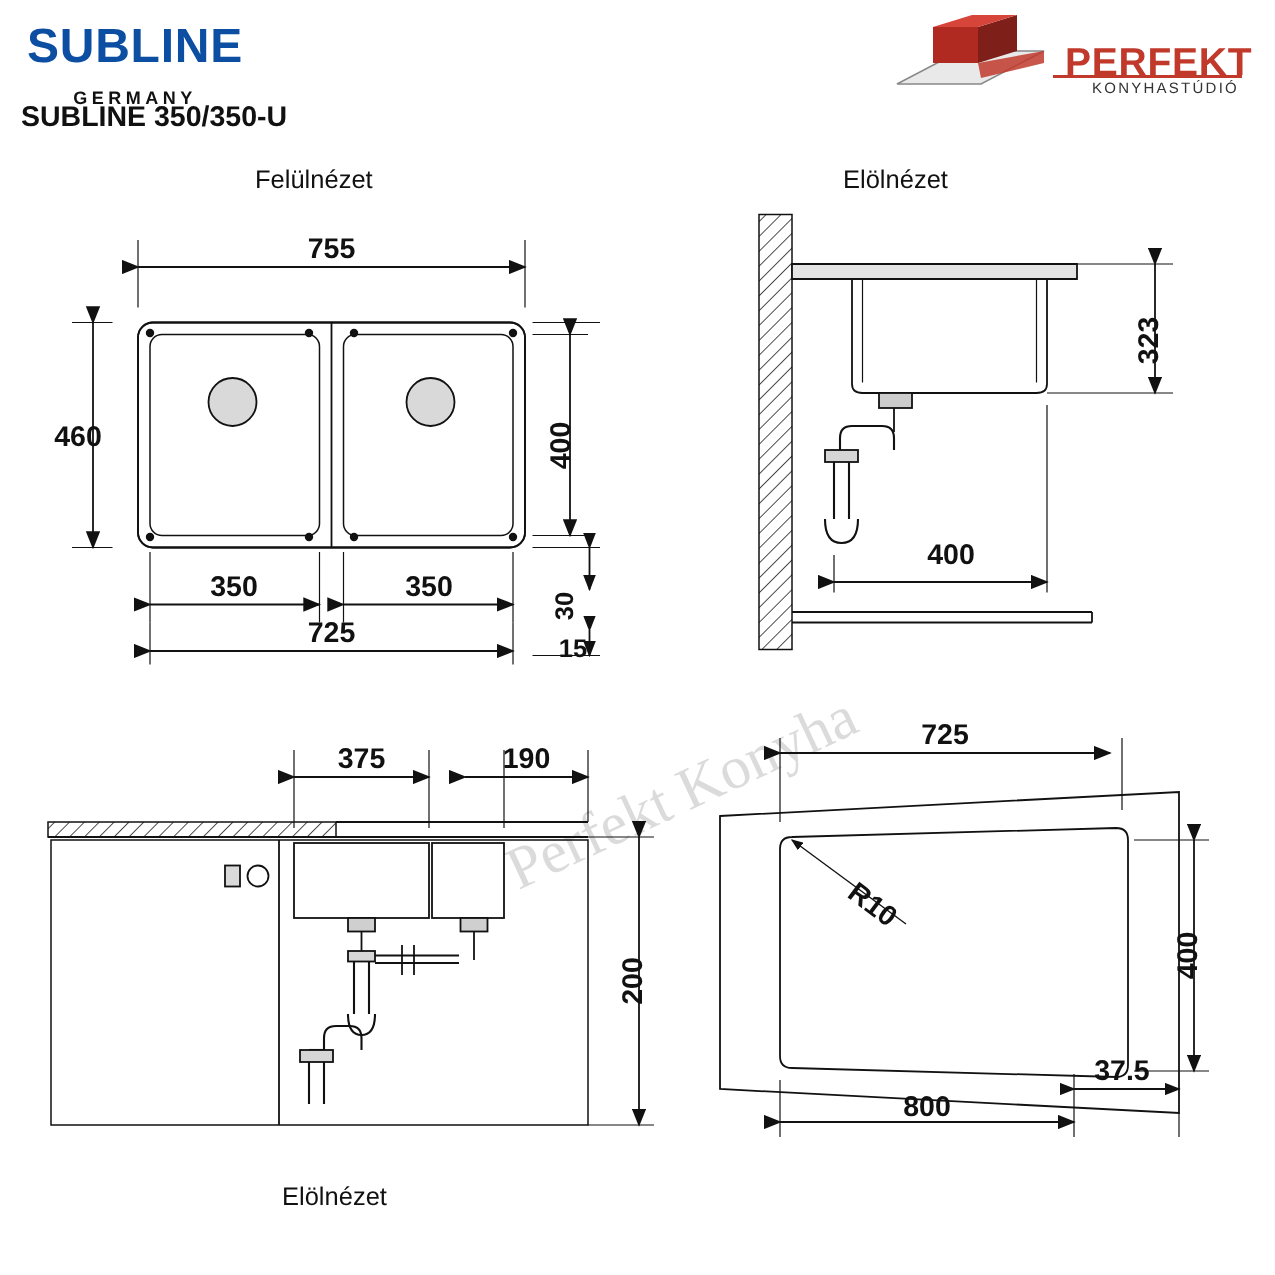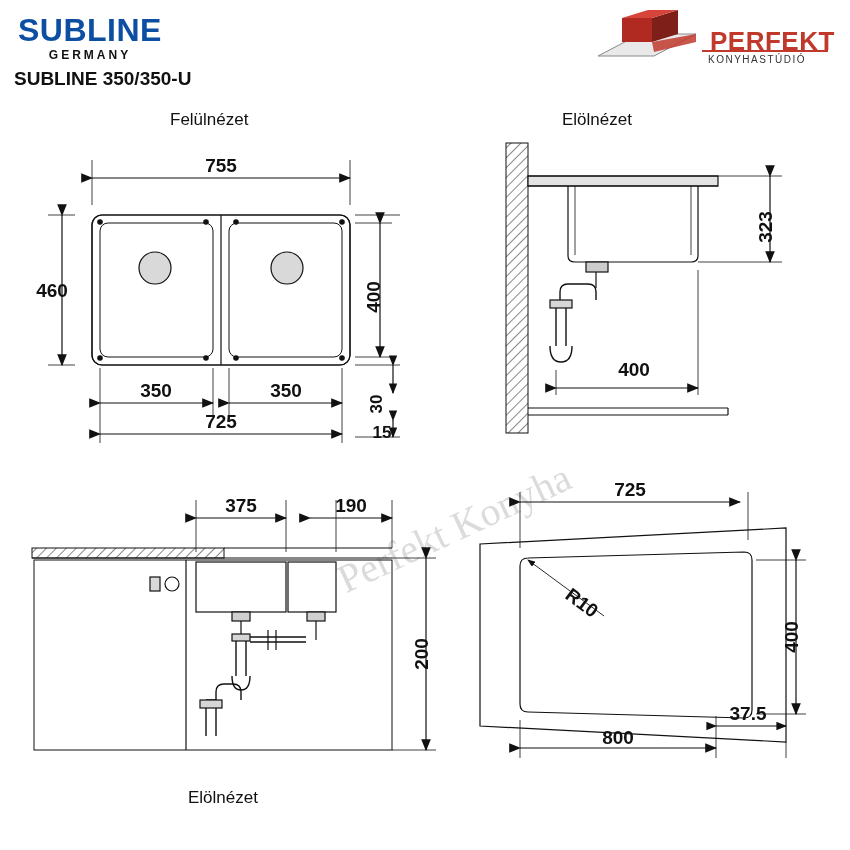--- a/index.html
+++ b/index.html
@@ -14,34 +14,34 @@
   .root{position:absolute;inset:0;}
 
   
   .brand{position:absolute;left:18px;top:14px;}
   .brand-name{
     font-size:32px;font-weight:bold;letter-spacing:0.5px;
     color:#0b4ea2;line-height:1;
   }
   .brand-sub{
     font-size:12px;font-weight:bold;letter-spacing:3px;
-    color:#111;margin-top:2px;text-align:center;
+    color:#111;margin-top:12px;text-align:center;
   }
   .model-title{
     position:absolute;left:14px;top:68px;
     font-size:19px;font-weight:bold;color:#111;
   }
 
   .logo2{position:absolute;left:592px;top:8px;width:240px;height:62px;}
   .logo2-name{
     position:absolute;left:118px;top:18px;
     font-size:26px;font-weight:bold;color:#c0392b;letter-spacing:0.5px;text-align:center;
   }
   .logo2-sub{
-    position:absolute;left:116px;top:46px;
+    position:absolute;left:136px;top:46px;
     font-size:10px;letter-spacing:1.5px;color:#333;
   }
 
   
   .caption{position:absolute;font-size:17px;color:#111;}
 
   
   .wm{
     position:absolute;left:330px;top:560px;
     transform:rotate(-25deg);transform-origin:left top;

